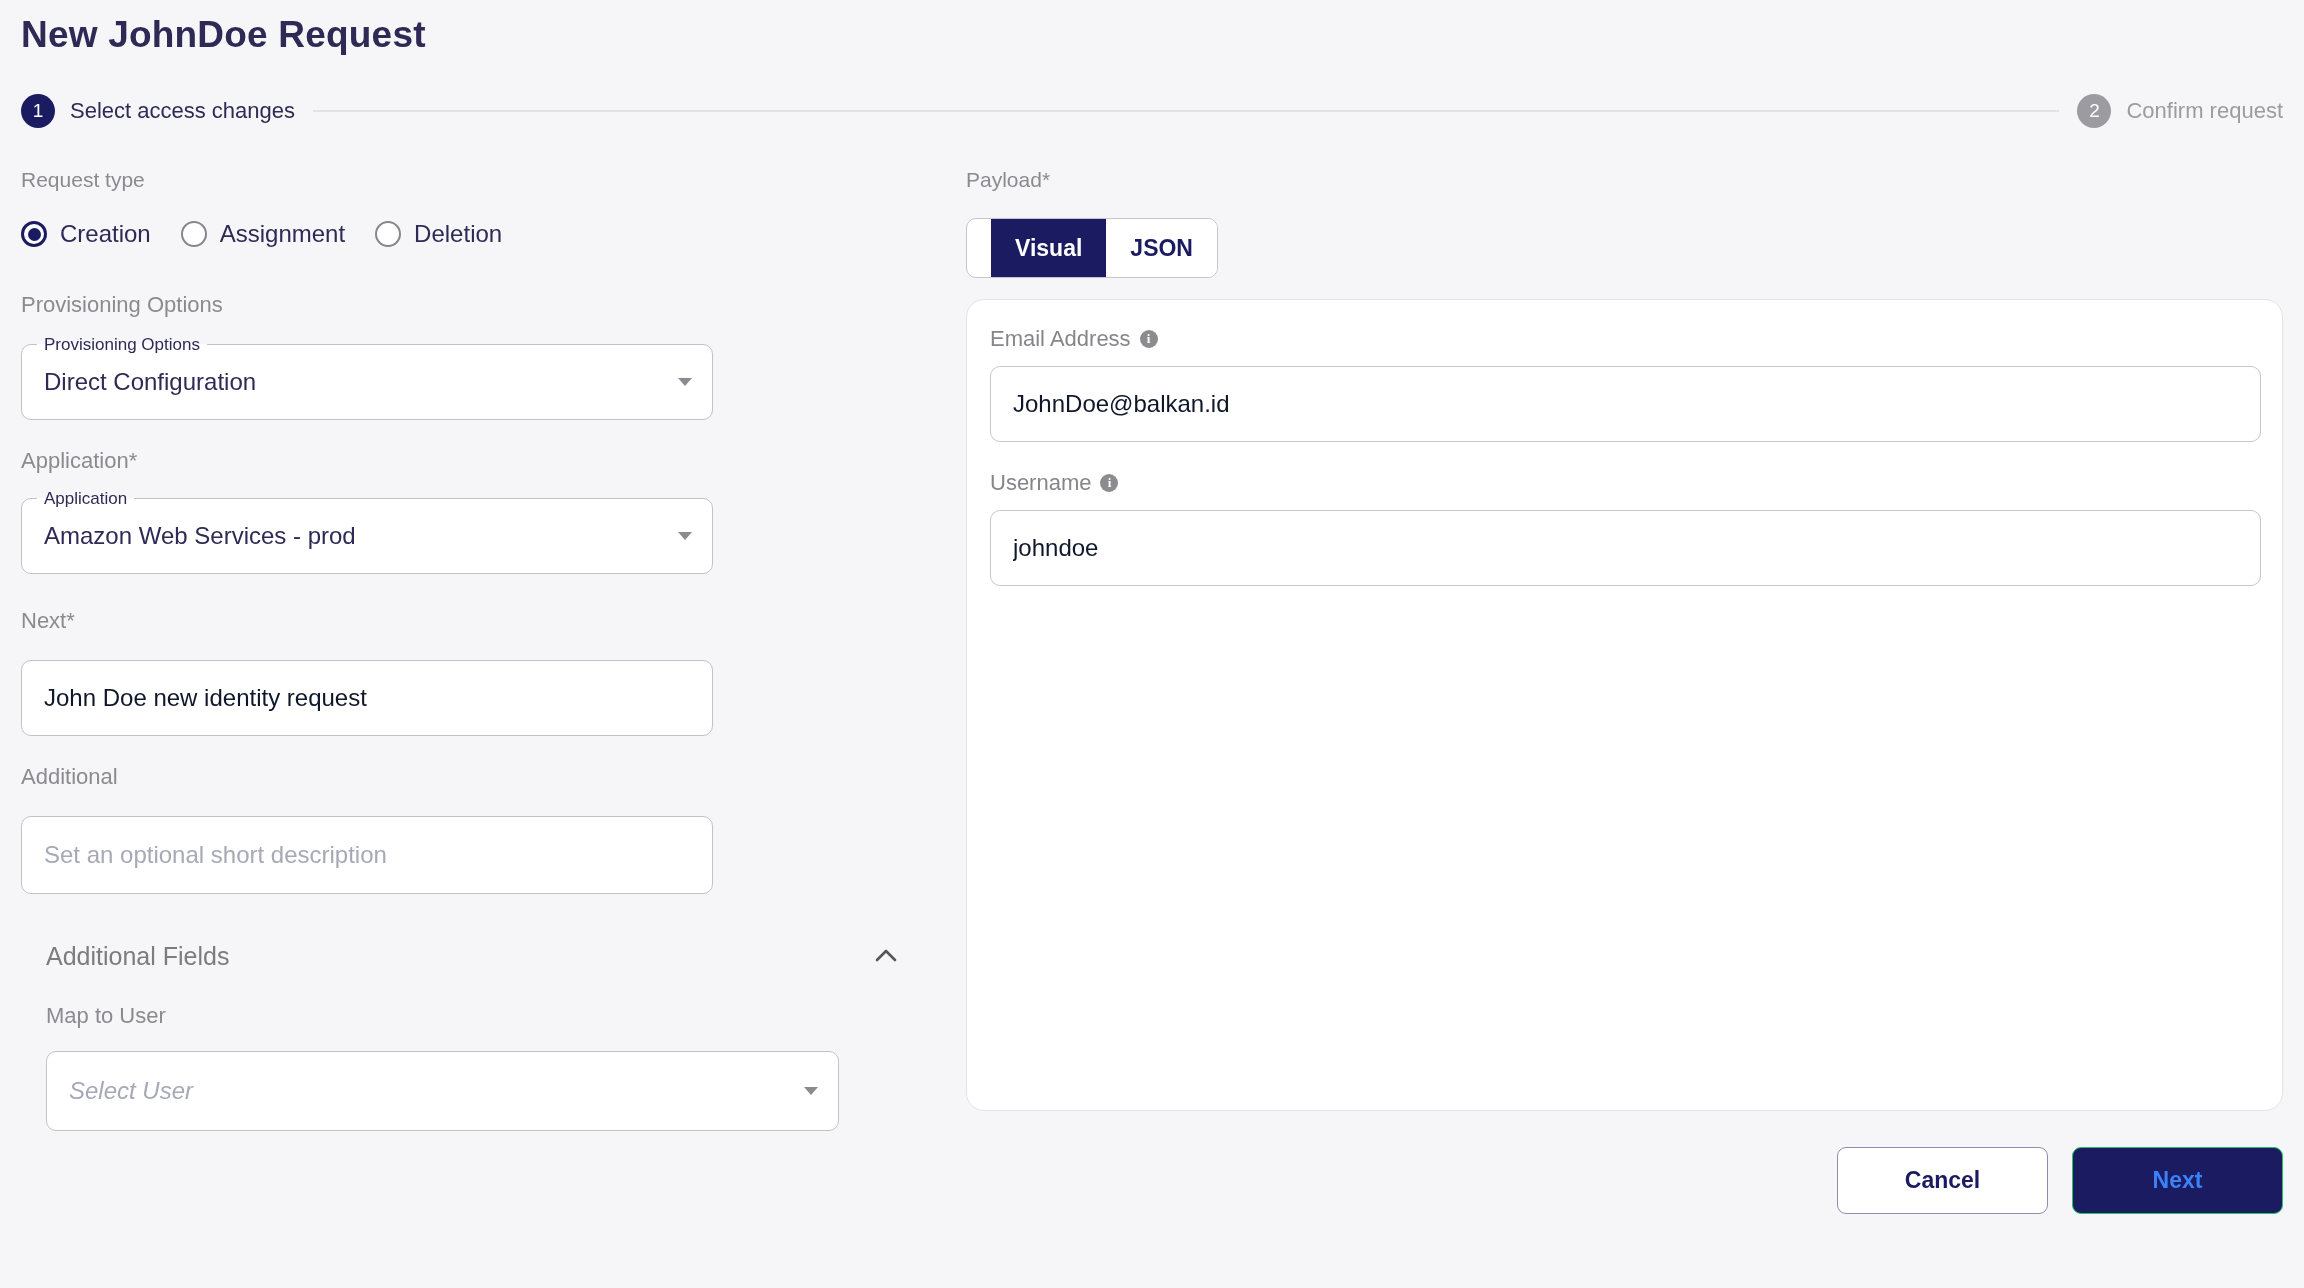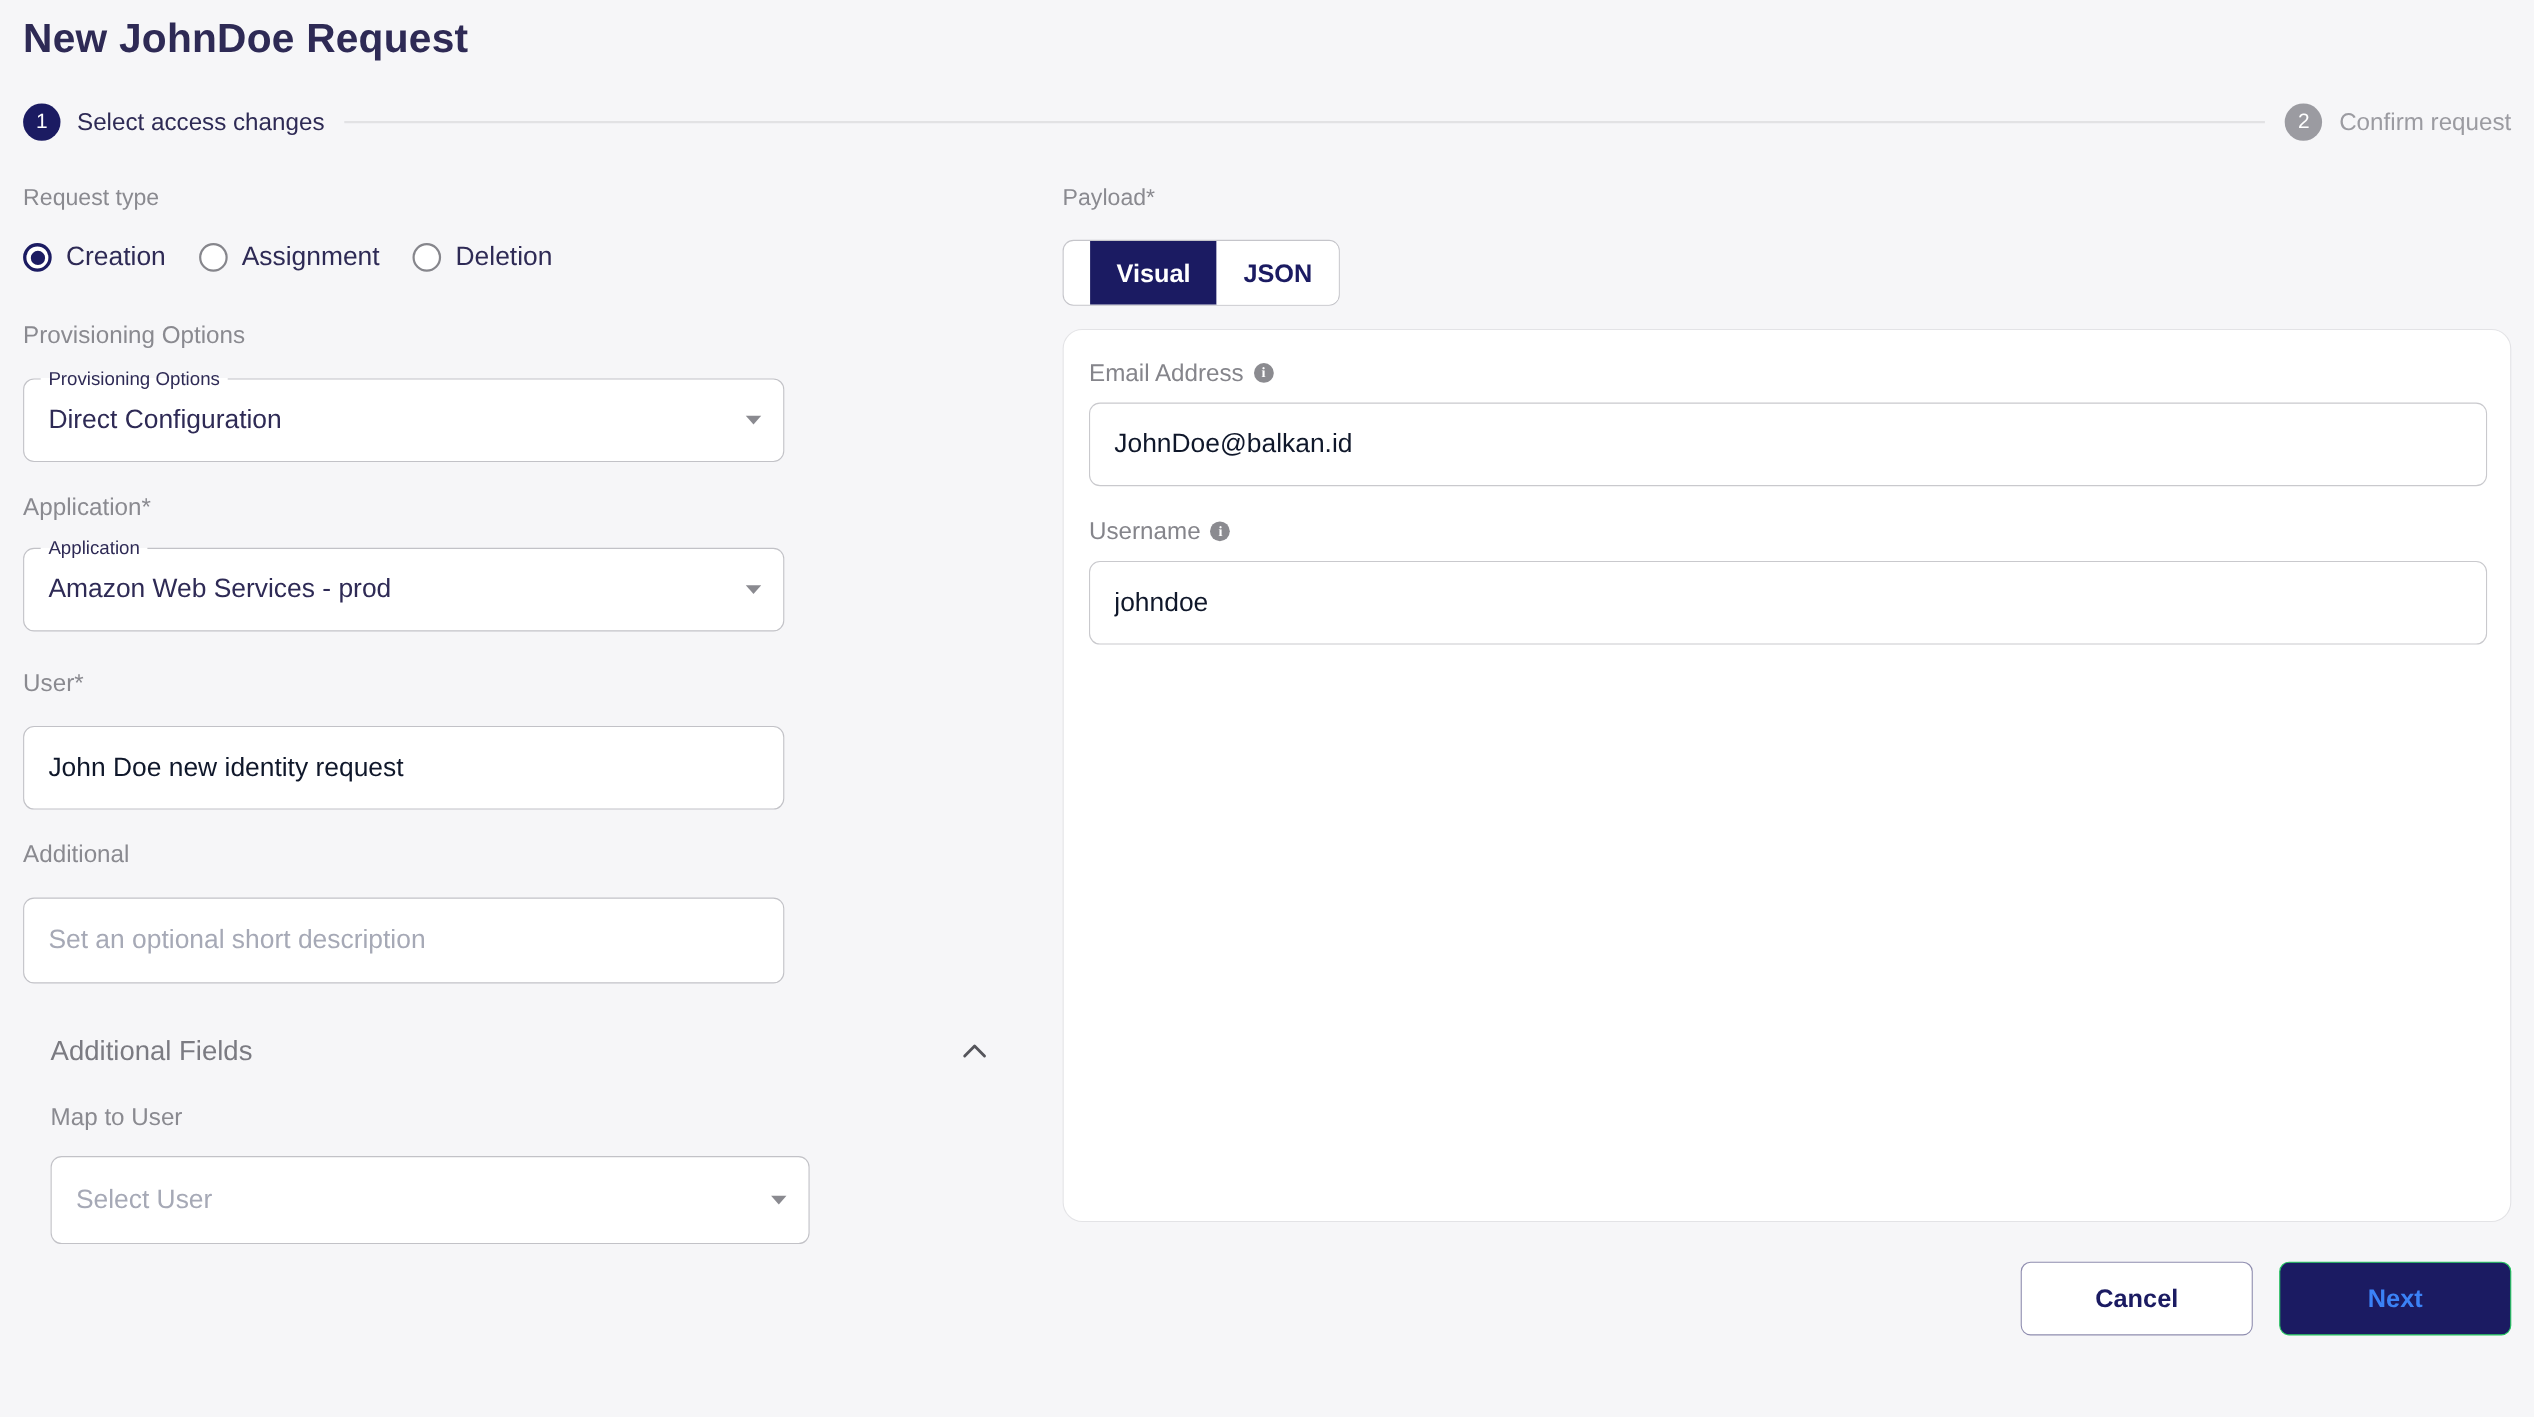--- a/index.html
+++ b/index.html
@@ -77,21 +77,21 @@
 
   
   .add-fields-header {
     margin-top: 48px; margin-left: 25px; width: 855px;
     display: flex; align-items: center; justify-content: space-between;
   }
   .add-fields-title { font-size: 25px; color: #7b7b82; }
   .chevron-btn { background: none; border: none; cursor: pointer; padding: 4px; }
   .sub-indent { margin-left: 25px; }
   .map-user-label { margin-top: 32px; font-size: 22px; }
-  .select-box.select-user { margin-top: 22px; width: 690px; height: 80px; }
+  .select-box.select-user { margin-top: 22px; width: 793px; height: 80px; font-style: italic; }
   .placeholder-text { font-size: 24px; color: #a6a9b6; }
 
   
   .toggle-group {
     display: inline-flex; margin-top: 26px; border: 1px solid #c5c5ca;
     border-radius: 10px; overflow: hidden; height: 60px; background: #ffffff; padding-left: 24px;
   }
   .toggle-btn {
     height: 100%; border: none; cursor: pointer;
     font-family: "Liberation Sans", sans-serif;
@@ -184,21 +184,21 @@
         <span class="select-arrow"></span>
       </div>
 
       <div class="field-label" style="margin-top:28px; font-size:22px;">Application*</div>
       <div class="select-box" style="margin-top:24px;">
         <span class="float-label">Application</span>
         <span class="select-value">Amazon Web Services - prod</span>
         <span class="select-arrow"></span>
       </div>
 
-      <div class="field-label" style="margin-top:34px; font-size:22px;">User*</div>
+      <div class="field-label" style="margin-top:34px; font-size:22px;">Next*</div>
       <div class="text-input-box">
         <input class="text-input" type="text" value="John Doe new identity request" style="">
       </div>
 
       <div class="field-label" style="margin-top:28px; font-size:22px;">Additional</div>
       <div class="text-input-box" style="height:78px;">
         <input class="text-input" type="text" placeholder="Set an optional short description" style="">
       </div>
 
       <div class="add-fields-header">

